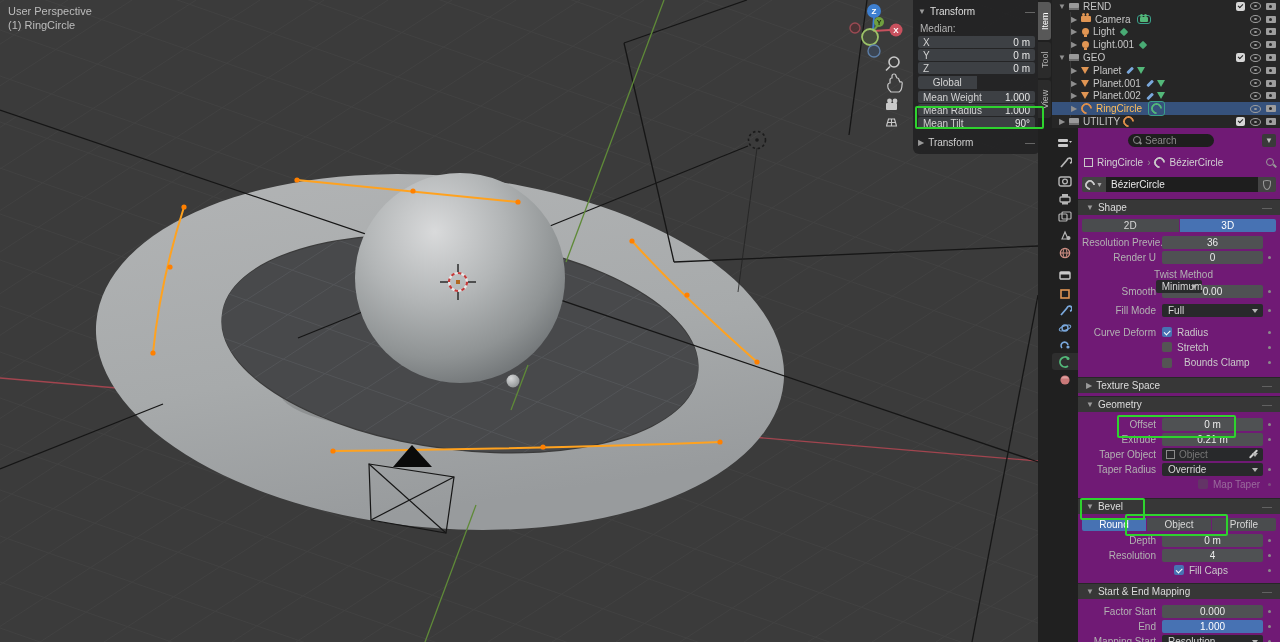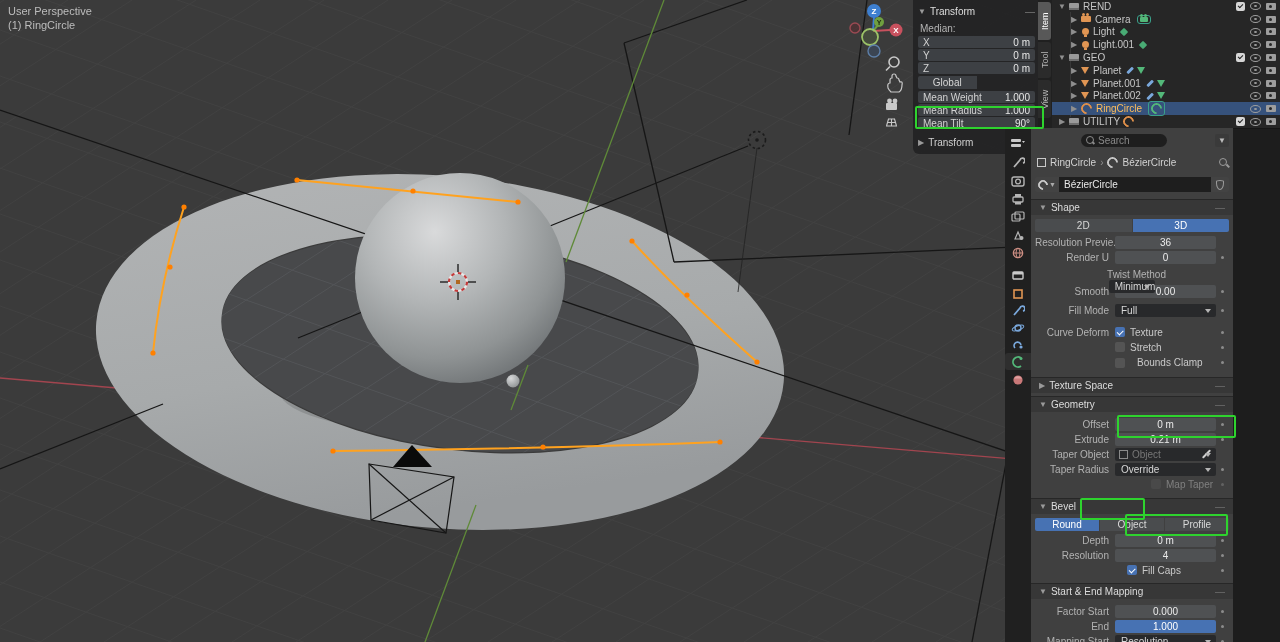--- a/index.html
+++ b/index.html
@@ -58,21 +58,21 @@
   .gcam::after{content:"";position:absolute;left:4px;top:-2.5px;width:3px;height:3px;border-radius:50%;background:#53b879;}
   .ldata{width:6px;height:6px;background:#49ab74;border-radius:1px;transform:rotate(45deg);margin-left:6px;}
   .wr{width:8px;height:2.5px;background:#7aa8dc;transform:rotate(-45deg);border-radius:1px;margin-left:5px;}
   .oeye{width:11px;height:8px;border:1px solid #9e9e9e;border-radius:50%;position:relative;box-sizing:border-box;}
   .oeye::after{content:"";position:absolute;left:3px;top:2px;width:3px;height:2px;border-radius:50%;background:#9e9e9e;}
   .ocam{width:10px;height:7px;background:#9e9e9e;border-radius:1px;position:relative;}
   .ocam::after{content:"";position:absolute;left:3px;top:2px;width:3px;height:3px;border-radius:50%;background:#262626;}
   .ocheck{width:9px;height:9px;background:#d6d6d6;border-radius:2px;position:relative;}
   .ocheck::after{content:"";position:absolute;left:2px;top:2px;width:4px;height:2px;border-left:1.5px solid #222;border-bottom:1.5px solid #222;transform:rotate(-45deg);}
   
-  #props{left:1005px;top:128px;width:228px;height:514px;background:#404040;}
+  #props{left:1052px;top:128px;width:228px;height:514px;background:#701a75;}
   #ptabs{position:absolute;left:0;top:0;width:26px;height:514px;background:#202020;}
   .ptab{position:absolute;left:0;width:26px;height:17px;display:flex;align-items:center;justify-content:center;}
   .ptab.sel{background:#2e2e2e;border-radius:3px 0 0 3px;}
   #pmain{position:absolute;left:26px;top:0;width:202px;height:514px;overflow:hidden;}
   .prow{display:flex;align-items:center;height:14px;margin:1px 4px 0 4px;}
   .plabel{width:74px;text-align:right;padding-right:6px;color:#b2b2b2;font-size:10px;flex:none;white-space:nowrap;}
   .pfield{flex:1;background:#4f5153;border-radius:2px;color:#ebebeb;font-size:10px;text-align:center;height:13px;line-height:13px;min-width:0;}
   .pfield.blue{background:#4772b3;color:#fff;}
   .pfield.drop{background:#28292b;text-align:left;padding-left:6px;position:relative;color:#d8d8d8;}
   .pfield.drop::after{content:"";position:absolute;right:5px;top:5px;border-left:3px solid transparent;border-right:3px solid transparent;border-top:4px solid #b5b5b5;}
@@ -701,21 +701,21 @@
       <span class="plabel">Fill Mode</span>
       <span class="pfield drop">Full</span>
       <span class="pdotc">
           <span class="pdot"></span>
         </span>
     </div>
     <div class="prow" style="margin-top:8px;">
       <span class="plabel">Curve Deform</span>
       <span style="flex:1;display:flex;align-items:center;">
         <span class="pcheck on"></span>
-        <span class="pchecklabel">Texture</span>
+        <span class="pchecklabel">Radius</span>
       </span>
       <span class="pdotc">
           <span class="pdot"></span>
         </span>
     </div>
     <div class="prow">
       <span class="plabel"></span>
       <span style="flex:1;display:flex;align-items:center;">
         <span class="pcheck"></span>
         <span class="pchecklabel">Stretch</span>

